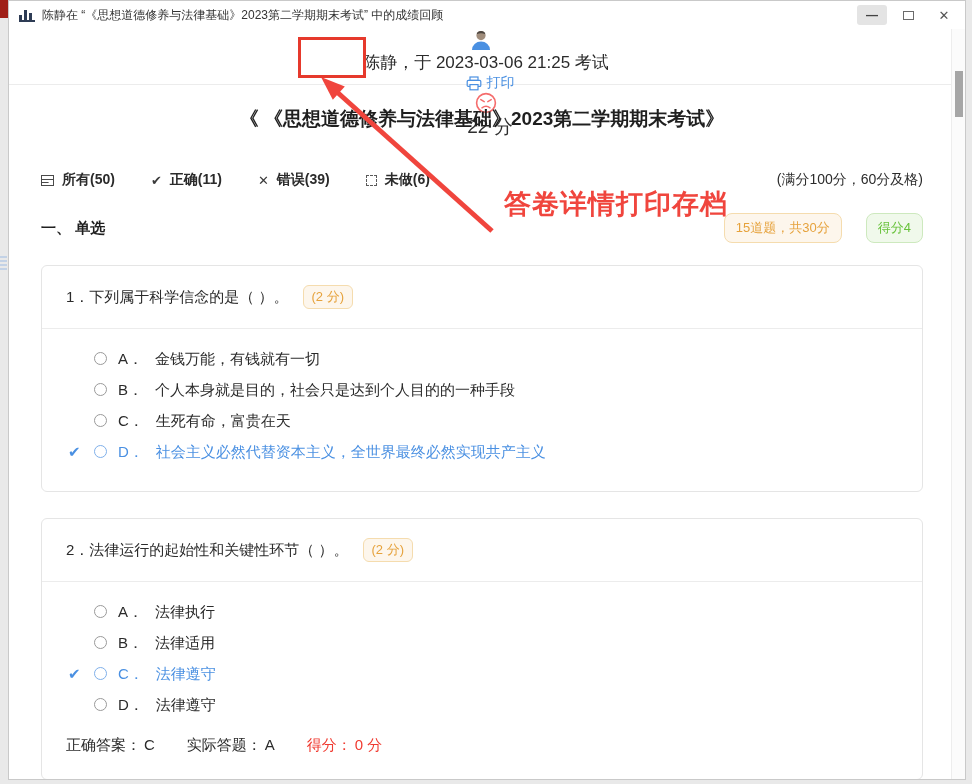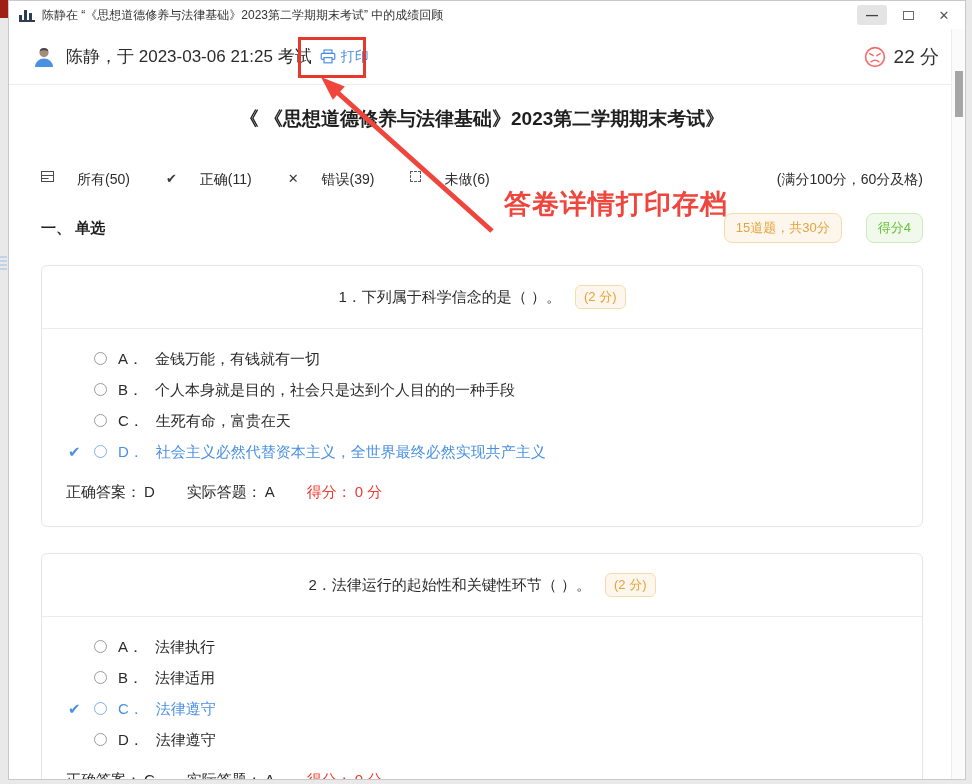--- a/index.html
+++ b/index.html
@@ -24,53 +24,53 @@
   .tb-title { flex:1; font-size:12px; color:#333; white-space:nowrap; overflow:hidden; }
   .tb-controls { display:flex; align-items:center; gap:6px; }
   .tb-btn { width:30px; height:20px; display:flex; align-items:center; justify-content:center;
             font-size:12px; color:#444; cursor:pointer; }
   .tb-btn.min { background:#e4e4e4; border-radius:3px; font-weight:bold; }
   .tb-btn .maxbox { width:11px; height:9px; border:1px solid #6b6b6b; }
   .tb-btn.close { font-size:13px; color:#555; }
 
   
   .app-header { height:56px; display:flex; align-items:center; padding:0 26px 0 24px;
-                border-bottom:1px solid #ececec; }
+                border-bottom:1px solid #ececec;flex-direction:column; }
   .avatar { width:22px; height:22px; margin-right:11px; flex:none; }
   .user-line { font-size:17px; color:#2b2b2b; }
   .print-btn { display:flex; align-items:center; gap:5px; margin-left:8px; color:#4a90e2;
                font-size:14px; cursor:pointer; }
   .hspacer { flex:1; }
   .sad-icon { width:22px; height:22px; flex:none; }
   .score-text { font-size:19px; color:#2f2f2f; margin-left:8px; }
 
   
   .content { position:relative; padding:0 42px 0 32px; }
   .exam-title { margin-top:20px; text-align:center; font-size:19px; line-height:28px;
                 font-weight:bold; color:#1f1f1f; }
 
   .tabs-row { margin-top:38px; display:flex; align-items:center; font-size:14px; color:#2b2b2b; }
-  .tab { display:flex; align-items:flex-start; gap:23px; margin-right:36px; cursor:pointer; }
+  .tab { display:flex; align-items:center; gap:8px; margin-right:36px; cursor:pointer;font-weight:bold; }
   .tab-glyph { font-size:13px; color:#3a3a3a; }
   .grid-icon { width:13px; height:11px; border:1px solid #4a4a4a; background-image:
                linear-gradient(#4a4a4a,#4a4a4a),linear-gradient(#4a4a4a,#4a4a4a);
                background-size:100% 1px,60% 1px; background-position:0 3px,0 6px;
                background-repeat:no-repeat; }
   .dashed-icon { width:11px; height:11px; border:1px dashed #5a5a5a; }
   .score-rule { font-size:14px; color:#2b2b2b; }
 
   .section-row { margin-top:24px; display:flex; align-items:center;gap:20px; }
   .section-title { font-size:15px; font-weight:bold; color:#1f1f1f; }
   .badge { font-size:13px; border-radius:8px; padding:5px 11px; }
   .badge-orange { margin-left:auto; color:#e6a23c; background:#fdf6ec; border:1px solid #f5dcae; }
   .badge-green { margin-left:4px; color:#67c23a; background:#f0f9eb; border:1px solid #cde9be; }
 
   .q-card { margin-top:22px; border:1px solid #e5e5e5; border-radius:6px; background:#fff; }
   .q-card.second { margin-top:26px; }
-  .q-head { padding:19px 24px; display:flex; align-items:center; gap:14px; border-bottom:1px solid #ececec;justify-content:center; }
+  .q-head { padding:19px 24px; display:flex; align-items:center; gap:14px; border-bottom:1px solid #ececec; }
   .q-title { font-size:15px; color:#2b2b2b; }
   .points-badge { font-size:13px; color:#e6a23c; background:#fdf6ec; border:1px solid #f5dcae;
                   border-radius:6px; padding:2px 8px; flex:none; }
   .q-body { padding:14px 24px 24px; }
   .option { position:relative; display:flex; align-items:center; padding:7px 0 7px 28px;
             font-size:15px; line-height:17px; color:#2b2b2b; cursor:pointer; }
   .option .check { position:absolute; left:2px; display:none; color:#4a90e2; font-size:15px;
                    font-weight:bold; }
   .option.selected .check { display:block; }
   .option.selected { color:#4a90e2; }
@@ -198,25 +198,20 @@
             <span class="radio"></span>
             <span class="opt-label">C．</span>
             <span>生死有命，富贵在天</span>
           </div>
           <div class="option selected">
             <span class="check">✔</span>
             <span class="radio"></span>
             <span class="opt-label">D．</span>
             <span>社会主义必然代替资本主义，全世界最终必然实现共产主义</span>
           </div>
-          <div class="answer-row">
-            <span class="grp"><span>正确答案：</span><span class="val">D</span></span>
-            <span class="grp"><span>实际答题：</span><span class="val">A</span></span>
-            <span class="grp score-red"><span>得分：</span><span class="val">0 分</span></span>
-          </div>
         </div>
       </div>
 
       <div class="q-card second">
         <div class="q-head">
           <span class="q-title">2．法律运行的起始性和关键性环节（ ）。</span>
           <span class="points-badge">(2 分)</span>
         </div>
         <div class="q-body">
           <div class="option">

